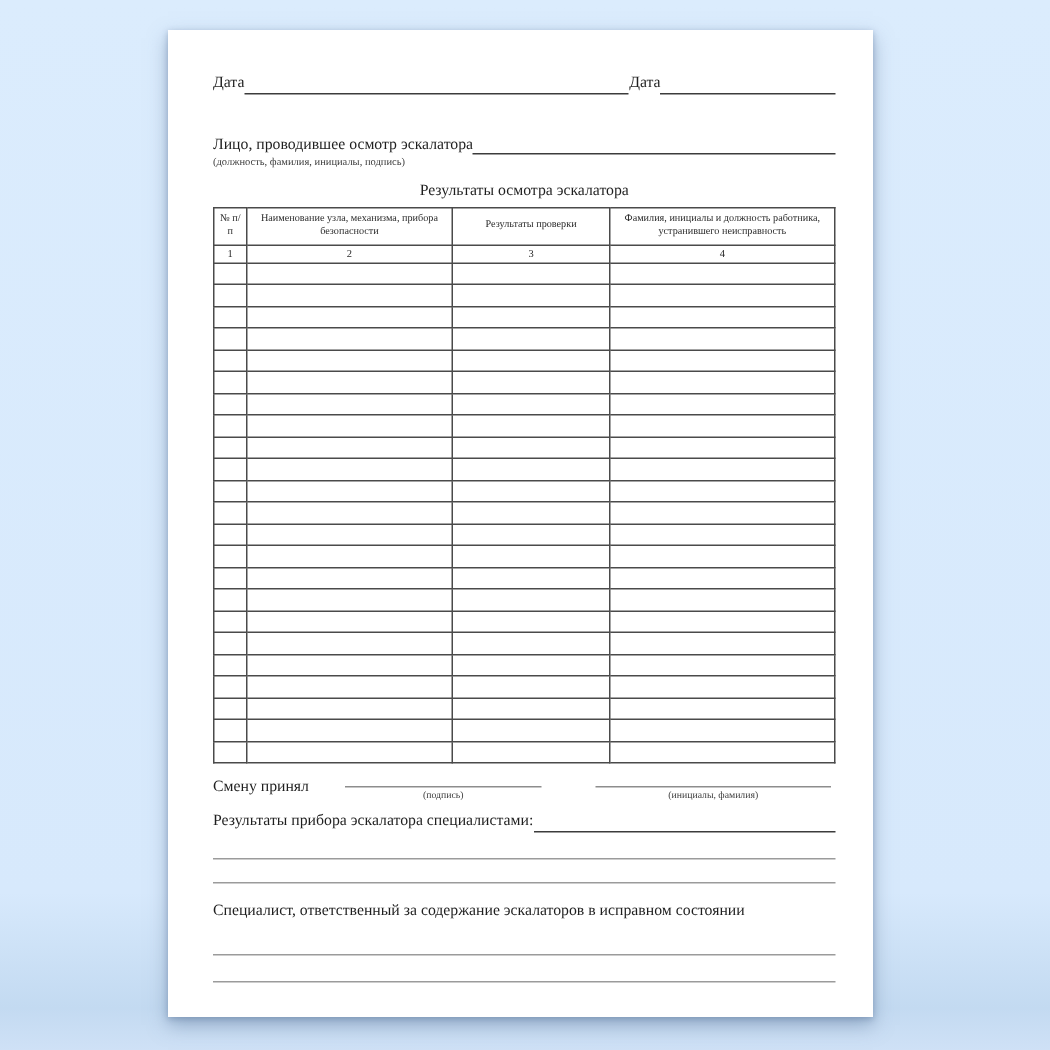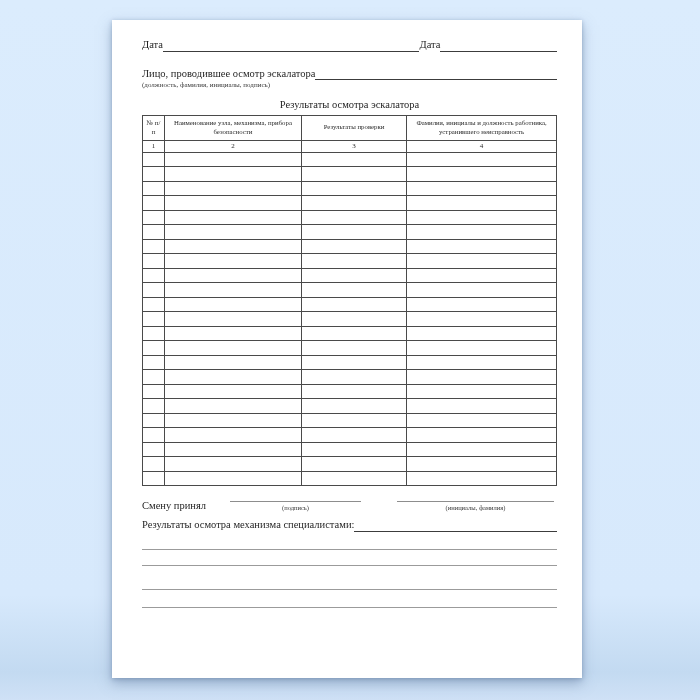--- a/index.html
+++ b/index.html
@@ -6,49 +6,49 @@
   body {
     width: 700px; height: 700px; overflow: hidden; position: relative;
     background: linear-gradient(180deg, #dbecfd 0%, #d7e9fc 85%, #c3daf1 96%, #cfe1f6 100%);
     font-family: "Liberation Serif", serif;
     color: #1f1f1f;
   }
   .paper {
     position: absolute; left: 112px; top: 20px;
     width: 470px; height: 658px; box-sizing: border-box;
     background: #ffffff;
-    padding: 19px 25px 0 30px;
+    padding: 30px 25px 0 30px;
     box-shadow: 0 5px 12px rgba(96,122,158,0.50), 0 1px 4px rgba(96,122,158,0.45);
   }
   .row-flex { display: flex; align-items: flex-end; }
   .label { font-size: 10.5px; line-height: 1.2; white-space: nowrap; }
   .fill-line { flex: 1 1 auto; border-bottom: 1px solid #3c3c3c; height: 11px; }
   .date-row .date-line { flex: 22 1 0; }
   .date-row .shift-line { flex: 10 1 0; }
-  .inspector-row { margin-top: 16px; }
+  .inspector-row { margin-top: 28px; }
   .hint-center {
     text-align: left; font-size: 7px; color: #3a3a3a; margin-top: 2px; line-height: 1.1;
   }
   .doc-title {
     text-align: center; font-weight: normal; font-size: 10.5px; margin-top: 9px;
   }
   table.results {
     width: 100%; border-collapse: collapse; table-layout: fixed; margin-top: 5px;
   }
   table.results th, table.results td { border: 1px solid #4a4a4a; padding: 0; }
   table.results thead th.col-label {
     font-weight: normal; font-size: 6.8px; line-height: 1.3;
     text-align: center; vertical-align: middle; padding: 3px 2px; color: #2a2a2a;
   }
   table.results thead th.col-num {
     font-weight: normal; font-size: 7px; height: 11px; text-align: center; color: #2a2a2a;
   }
   table.results tbody td { height: 13.5px; }
   .c1 { width: 5.3%; } .c2 { width: 33.1%; } .c3 { width: 25.4%; } .c4 { width: 36.2%; }
-  .sig-row { display: flex; align-items: flex-end; margin-top: 5px; }
+  .sig-row { display: flex; align-items: center; margin-top: 5px; }
   .sig-row .sig-label { width: 88px; flex: 0 0 88px; font-size: 10.5px; padding-top: 1px; }
   .sig-col { display: flex; flex-direction: column; }
   .sig-col-1 { flex: 0 0 131px; }
   .sig-gap { flex: 0 0 36px; }
   .sig-col-2 { flex: 1 1 auto; margin-right: 3px; }
   .sig-line { border-bottom: 1px solid #8d8d8d; height: 10px; }
   .sig-hint { text-align: center; font-size: 6.5px; color: #3a3a3a; padding-top: 2px; line-height: 1.1; }
   .specialists-row { margin-top: 8px; }
   .ruled { border-bottom: 1px solid #9b9b9b; height: 0; }
   .ruled-a { margin-top: 17px; }
@@ -248,22 +248,23 @@
     </span>
     <span class="sig-gap"></span>
     <span class="sig-col sig-col-2">
       <span class="sig-line"></span>
       <span class="sig-hint">(инициалы, фамилия)</span>
     </span>
   </div>
 
 
   <div class="row-flex specialists-row">
-    <span class="label">Результаты осмотра механизма специалистами:</span>
+    <span class="label">Результаты прибора эскалатора специалистами:</span>
     <span class="fill-line"></span>
   </div>
   <div class="ruled ruled-a"></div>
   <div class="ruled ruled-b"></div>
 
+  <div class="responsible">Специалист, ответственный за содержание эскалаторов в исправном состоянии</div>
   <div class="ruled ruled-c"></div>
   <div class="ruled ruled-d"></div>
 
 </div>
 
 </body></html>

